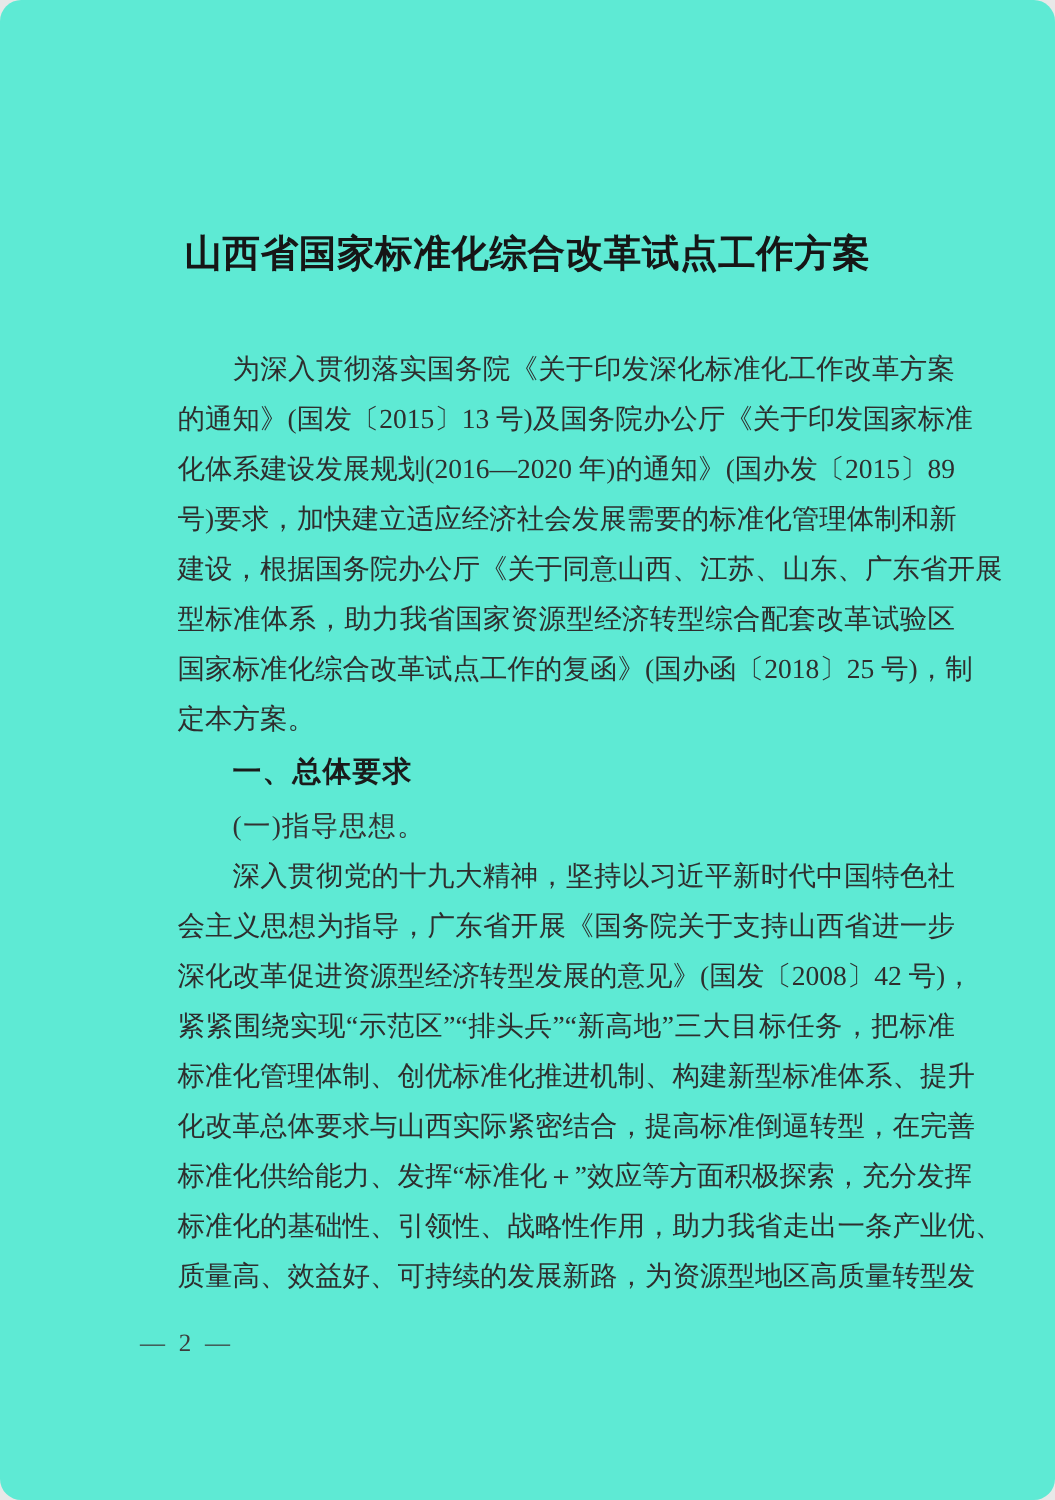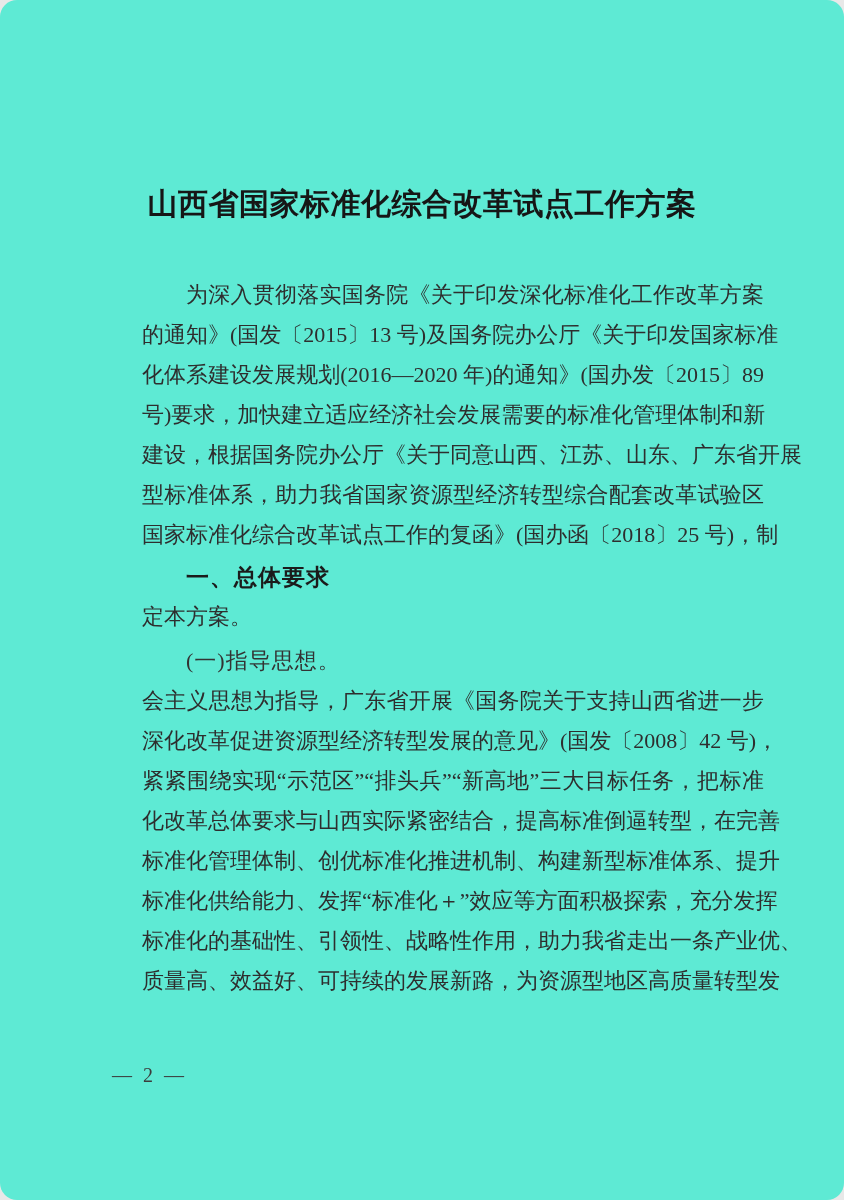--- a/index.html
+++ b/index.html
@@ -91,28 +91,29 @@
   <div class="doc-title">山西省国家标准化综合改革试点工作方案</div>
 
   <div class="body-block">
       <div class="line indent">为深入贯彻落实国务院《关于印发深化标准化工作改革方案</div>
       <div class="line">的通知》(国发〔2015〕13 号)及国务院办公厅《关于印发国家标准</div>
       <div class="line">化体系建设发展规划(2016—2020 年)的通知》(国办发〔2015〕89</div>
       <div class="line">号)要求，加快建立适应经济社会发展需要的标准化管理体制和新</div>
       <div class="line">建设，根据国务院办公厅《关于同意山西、江苏、山东、广东省开展</div>
       <div class="line">型标准体系，助力我省国家资源型经济转型综合配套改革试验区</div>
       <div class="line">国家标准化综合改革试点工作的复函》(国办函〔2018〕25 号)，制</div>
+      <div class="line para-end">定本方案。</div>
       <div class="line indent para-end h1">一、总体要求</div>
-      <div class="line para-end">定本方案。</div>
       <div class="line indent para-end h2">(一)指导思想。</div>
+      <div class="line indent">深入贯彻党的十九大精神，坚持以习近平新时代中国特色社</div>
       <div class="line">会主义思想为指导，广东省开展《国务院关于支持山西省进一步</div>
       <div class="line">深化改革促进资源型经济转型发展的意见》(国发〔2008〕42 号)，</div>
       <div class="line">紧紧围绕实现“示范区”“排头兵”“新高地”三大目标任务，把标准</div>
+      <div class="line">标准化管理体制、创优标准化推进机制、构建新型标准体系、提升</div>
       <div class="line">化改革总体要求与山西实际紧密结合，提高标准倒逼转型，在完善</div>
-      <div class="line">标准化管理体制、创优标准化推进机制、构建新型标准体系、提升</div>
       <div class="line">标准化供给能力、发挥“标准化＋”效应等方面积极探索，充分发挥</div>
       <div class="line">标准化的基础性、引领性、战略性作用，助力我省走出一条产业优、</div>
       <div class="line">质量高、效益好、可持续的发展新路，为资源型地区高质量转型发</div>
     </div>
 
   <div class="footer-page-number">— 2 —</div>
 
 </div>
 
 </body></html>

